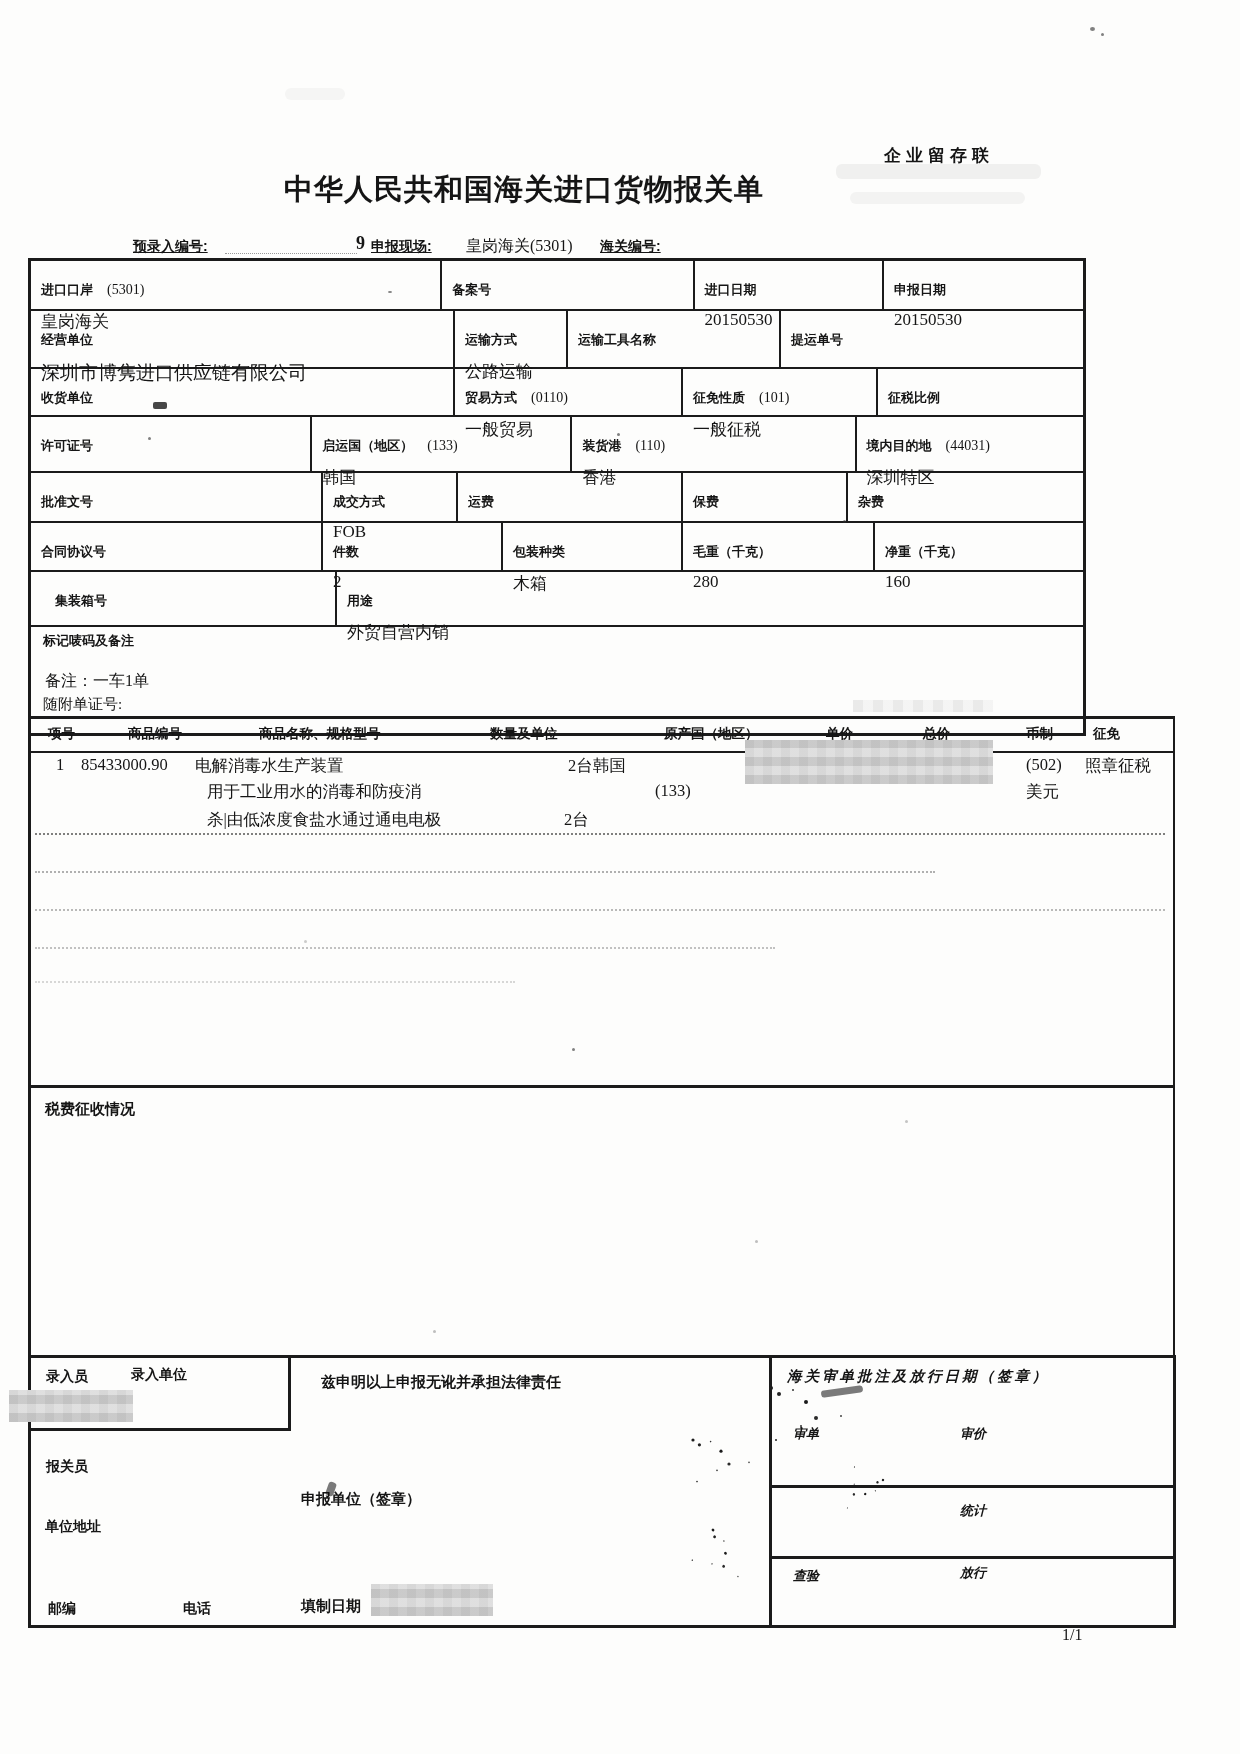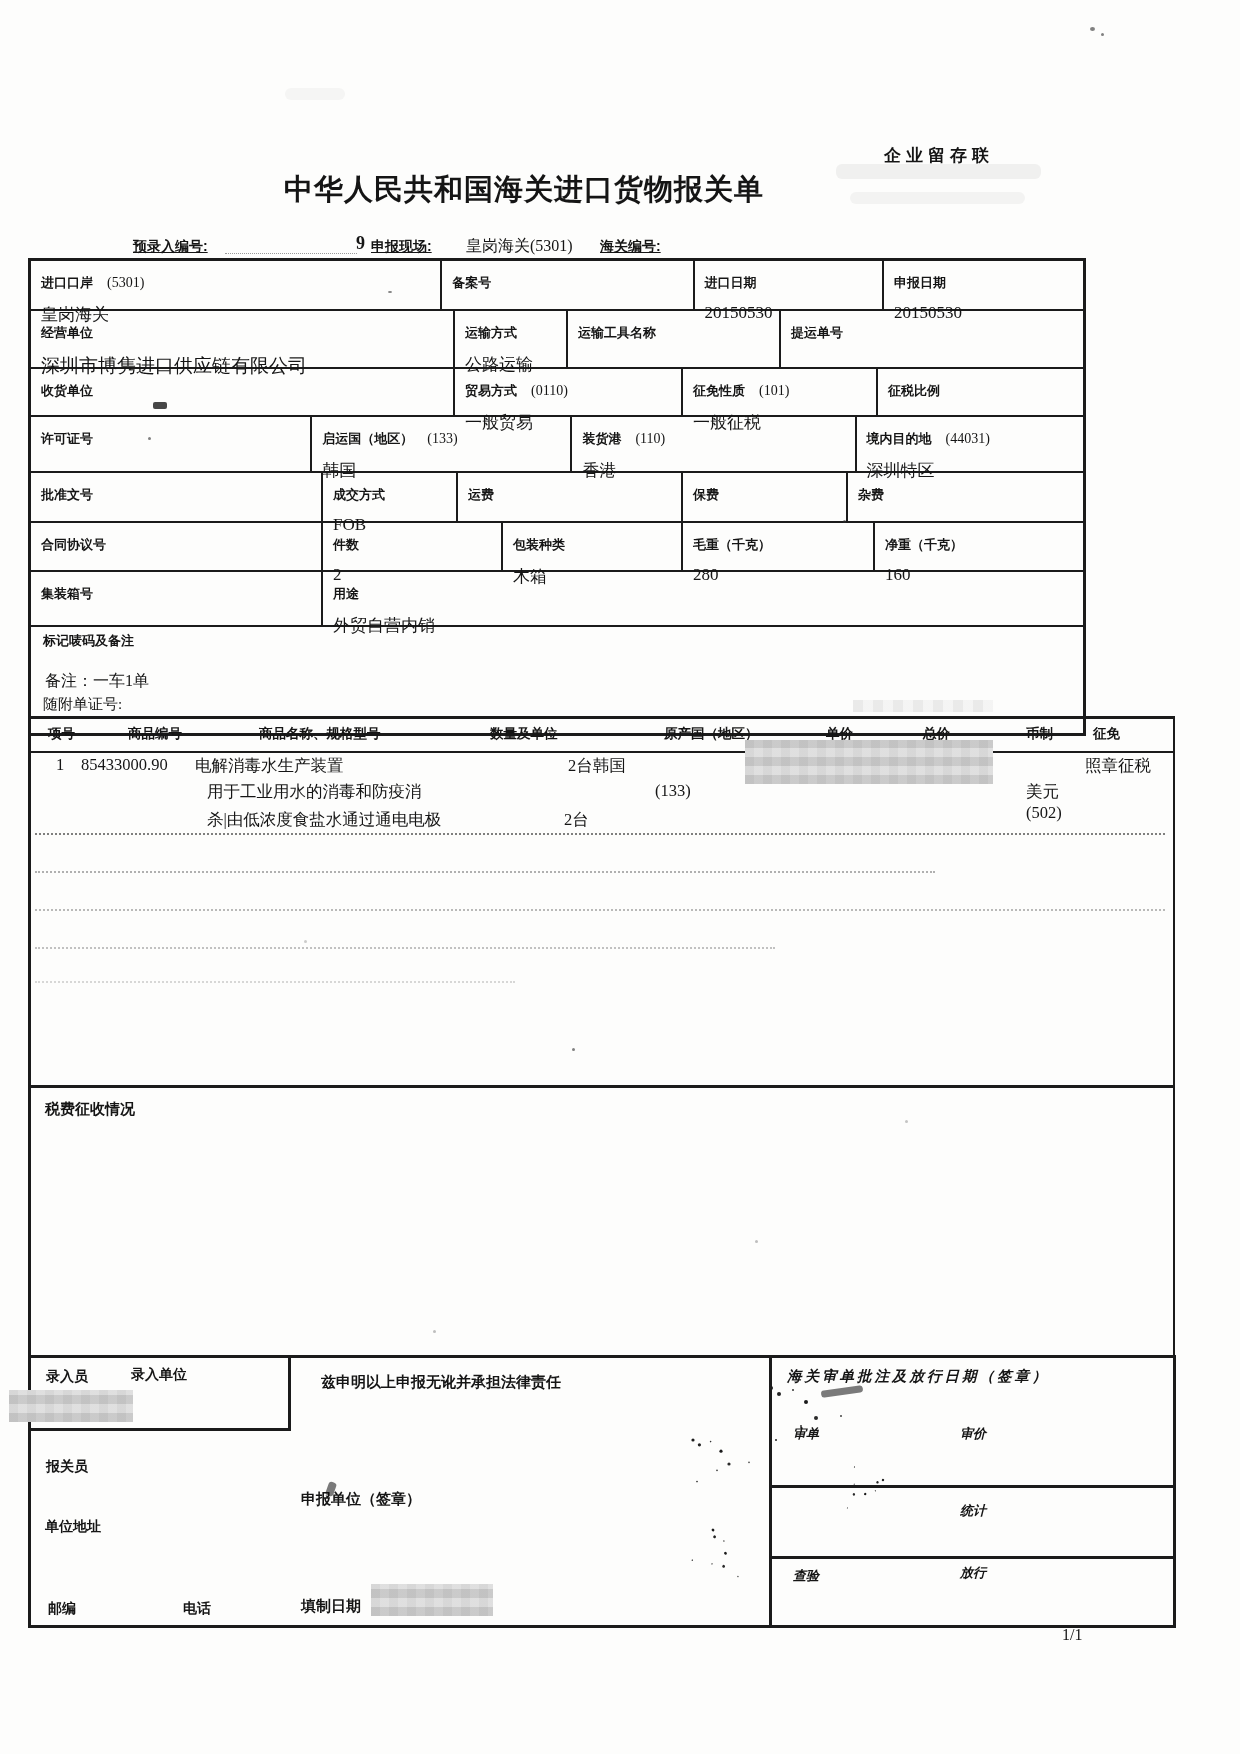--- a/index.html
+++ b/index.html
@@ -11,21 +11,21 @@
          letter-spacing:1px;font-family:"Liberation Sans","DejaVu Sans",sans-serif;}
   .smudge{position:absolute;background:#9a9a9a;border-radius:6px;}
   
   .pre-label{position:absolute;font-size:14px;font-weight:600;font-family:"Liberation Sans","DejaVu Sans",sans-serif;text-decoration:underline;}
   .pre-val{position:absolute;font-size:16px;}
   .dotted-blank{position:absolute;border-bottom:1px dotted #9a9a9a;}
   
   .main-table{position:absolute;left:28px;top:258px;width:1052px;border:3px solid #1b1b1b;box-sizing:content-box;}
   .trow{display:flex;border-bottom:2px solid #1b1b1b;}
   .trow:last-child{border-bottom:none;}
-  .cell{position:relative;border-right:2px solid #1b1b1b;box-sizing:border-box;padding:12px 6px 0 10px;overflow:visible;}
+  .cell{position:relative;border-right:2px solid #1b1b1b;box-sizing:border-box;padding:19px 6px 0 10px;overflow:visible;}
   .cell:last-child{border-right:none;}
   .lbl{font-size:13px;font-weight:600;font-family:"Liberation Sans","DejaVu Sans",sans-serif;white-space:nowrap;}
   .code{font-size:14px;font-weight:400;margin-left:14px;font-family:"Liberation Serif","DejaVu Serif",serif;}
   .val{font-size:17px;margin-top:11px;white-space:nowrap;}
   
   .goods{position:absolute;left:28px;top:716px;width:1142px;height:369px;border-left:3px solid #1b1b1b;
          border-right:2px solid #1b1b1b;border-top:3px solid #1b1b1b;}
   .ghead{position:absolute;top:6px;font-size:13.5px;font-weight:600;white-space:nowrap;
          font-family:"Liberation Sans","DejaVu Sans",sans-serif;}
   .gline{position:absolute;left:0;top:32px;width:100%;border-top:2px solid #1b1b1b;}
@@ -179,21 +179,21 @@
       <div class="cell" style="width:192px;">
         <span class="lbl">毛重（千克）</span>
         <div class="val">280</div>
       </div>
       <div class="cell" style="width:208px;">
         <span class="lbl">净重（千克）</span>
         <div class="val">160</div>
       </div>
     </div>
     <div class="trow" style="height:53px;">
-      <div class="cell" style="width:292px;">
+      <div class="cell" style="width:292px;margin-left:14px;">
         <span class="lbl">集装箱号</span>
       </div>
       <div class="cell" style="width:235px;">
         <span class="lbl">用途</span>
         <div class="val">外贸自营内销</div>
       </div>
     </div>
     <div class="trow" style="height:106px;">
       <div class="cell" style="width:1052px;">
         <span class="lbl" style="position:absolute;left:12px;top:5px;">标记唛码及备注</span>
@@ -212,21 +212,21 @@
     <span class="ghead" style="left:795px;">单价</span>
     <span class="ghead" style="left:892px;">总价</span>
     <span class="ghead" style="left:995px;">币制</span>
     <span class="ghead" style="left:1062px;">征免</span>
     <div class="gline"></div>
 
     <span class="gitem" style="left:25px;top:36px;">1</span>
     <span class="gitem" style="left:50px;top:36px;">85433000.90</span>
     <span class="gitem" style="left:164px;top:36px;">电解消毒水生产装置</span>
     <span class="gitem" style="left:537px;top:36px;">2台韩国</span>
-    <span class="gitem" style="left:995px;top:36px;margin-top:48px;">(502)</span>
+    <span class="gitem" style="left:995px;top:36px;">(502)</span>
     <span class="gitem" style="left:1054px;top:36px;">照章征税</span>
     <span class="gitem" style="left:176px;top:62px;">用于工业用水的消毒和防疫消</span>
     <span class="gitem" style="left:624px;top:62px;">(133)</span>
     <span class="gitem" style="left:995px;top:62px;">美元</span>
     <span class="gitem" style="left:176px;top:90px;">杀|由低浓度食盐水通过通电电极</span>
     <span class="gitem" style="left:533px;top:90px;">2台</span>
 
     <div class="dotline" style="left:4px;top:114px;width:1130px;opacity:.75;"></div>
     <div class="dotline" style="left:4px;top:152px;width:900px;opacity:.45;"></div>
     <div class="dotline" style="left:4px;top:190px;width:1130px;opacity:.4;"></div>

